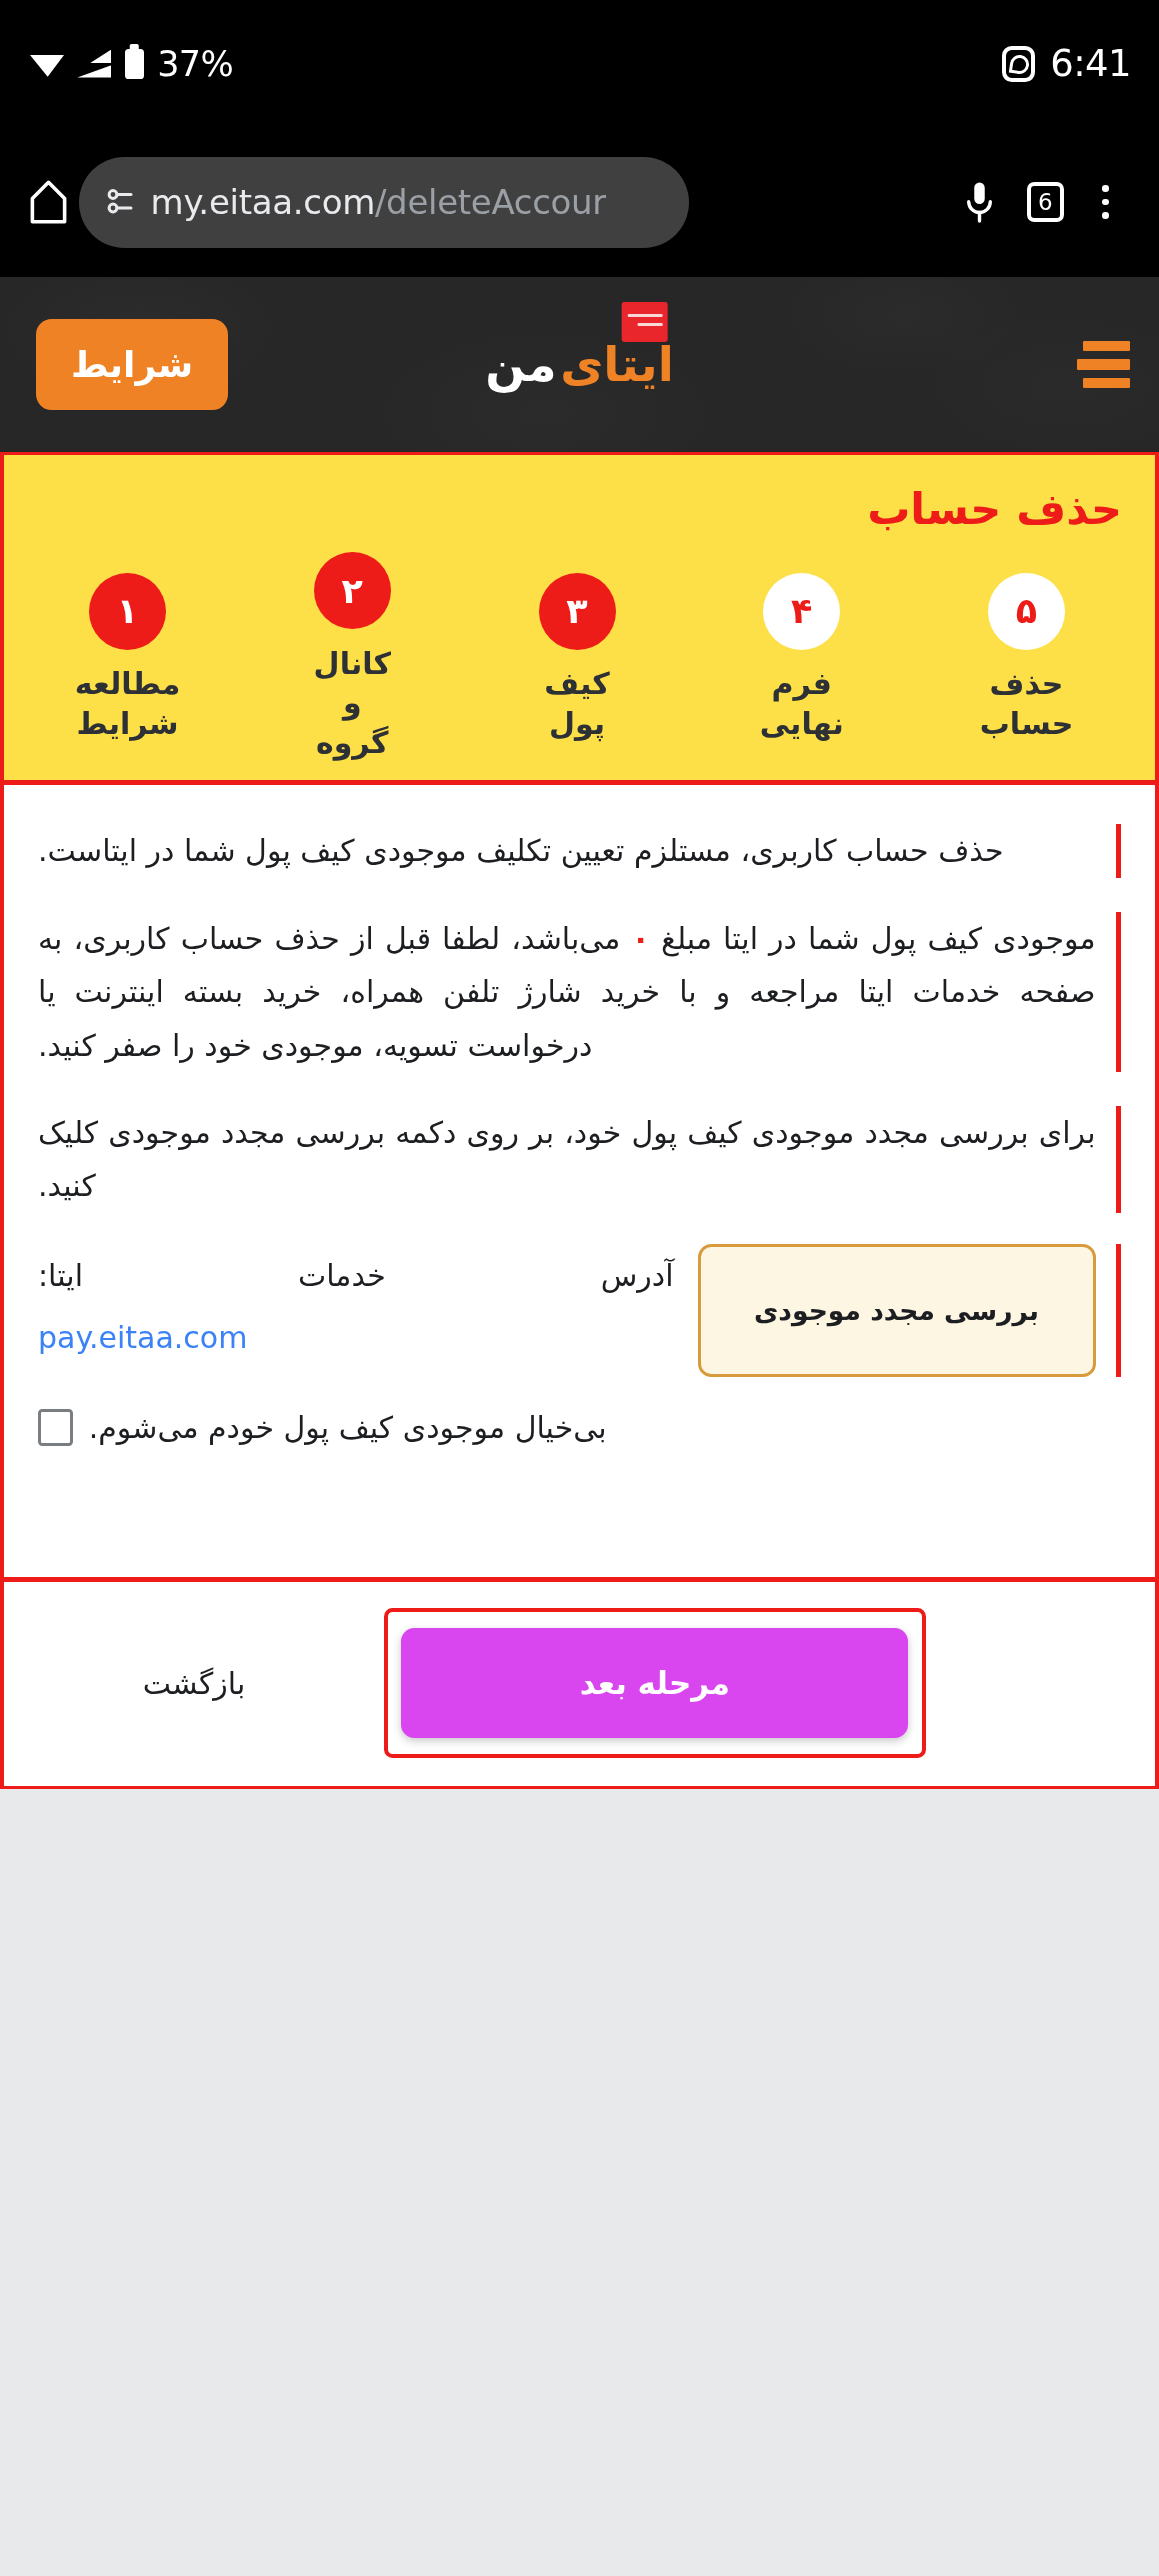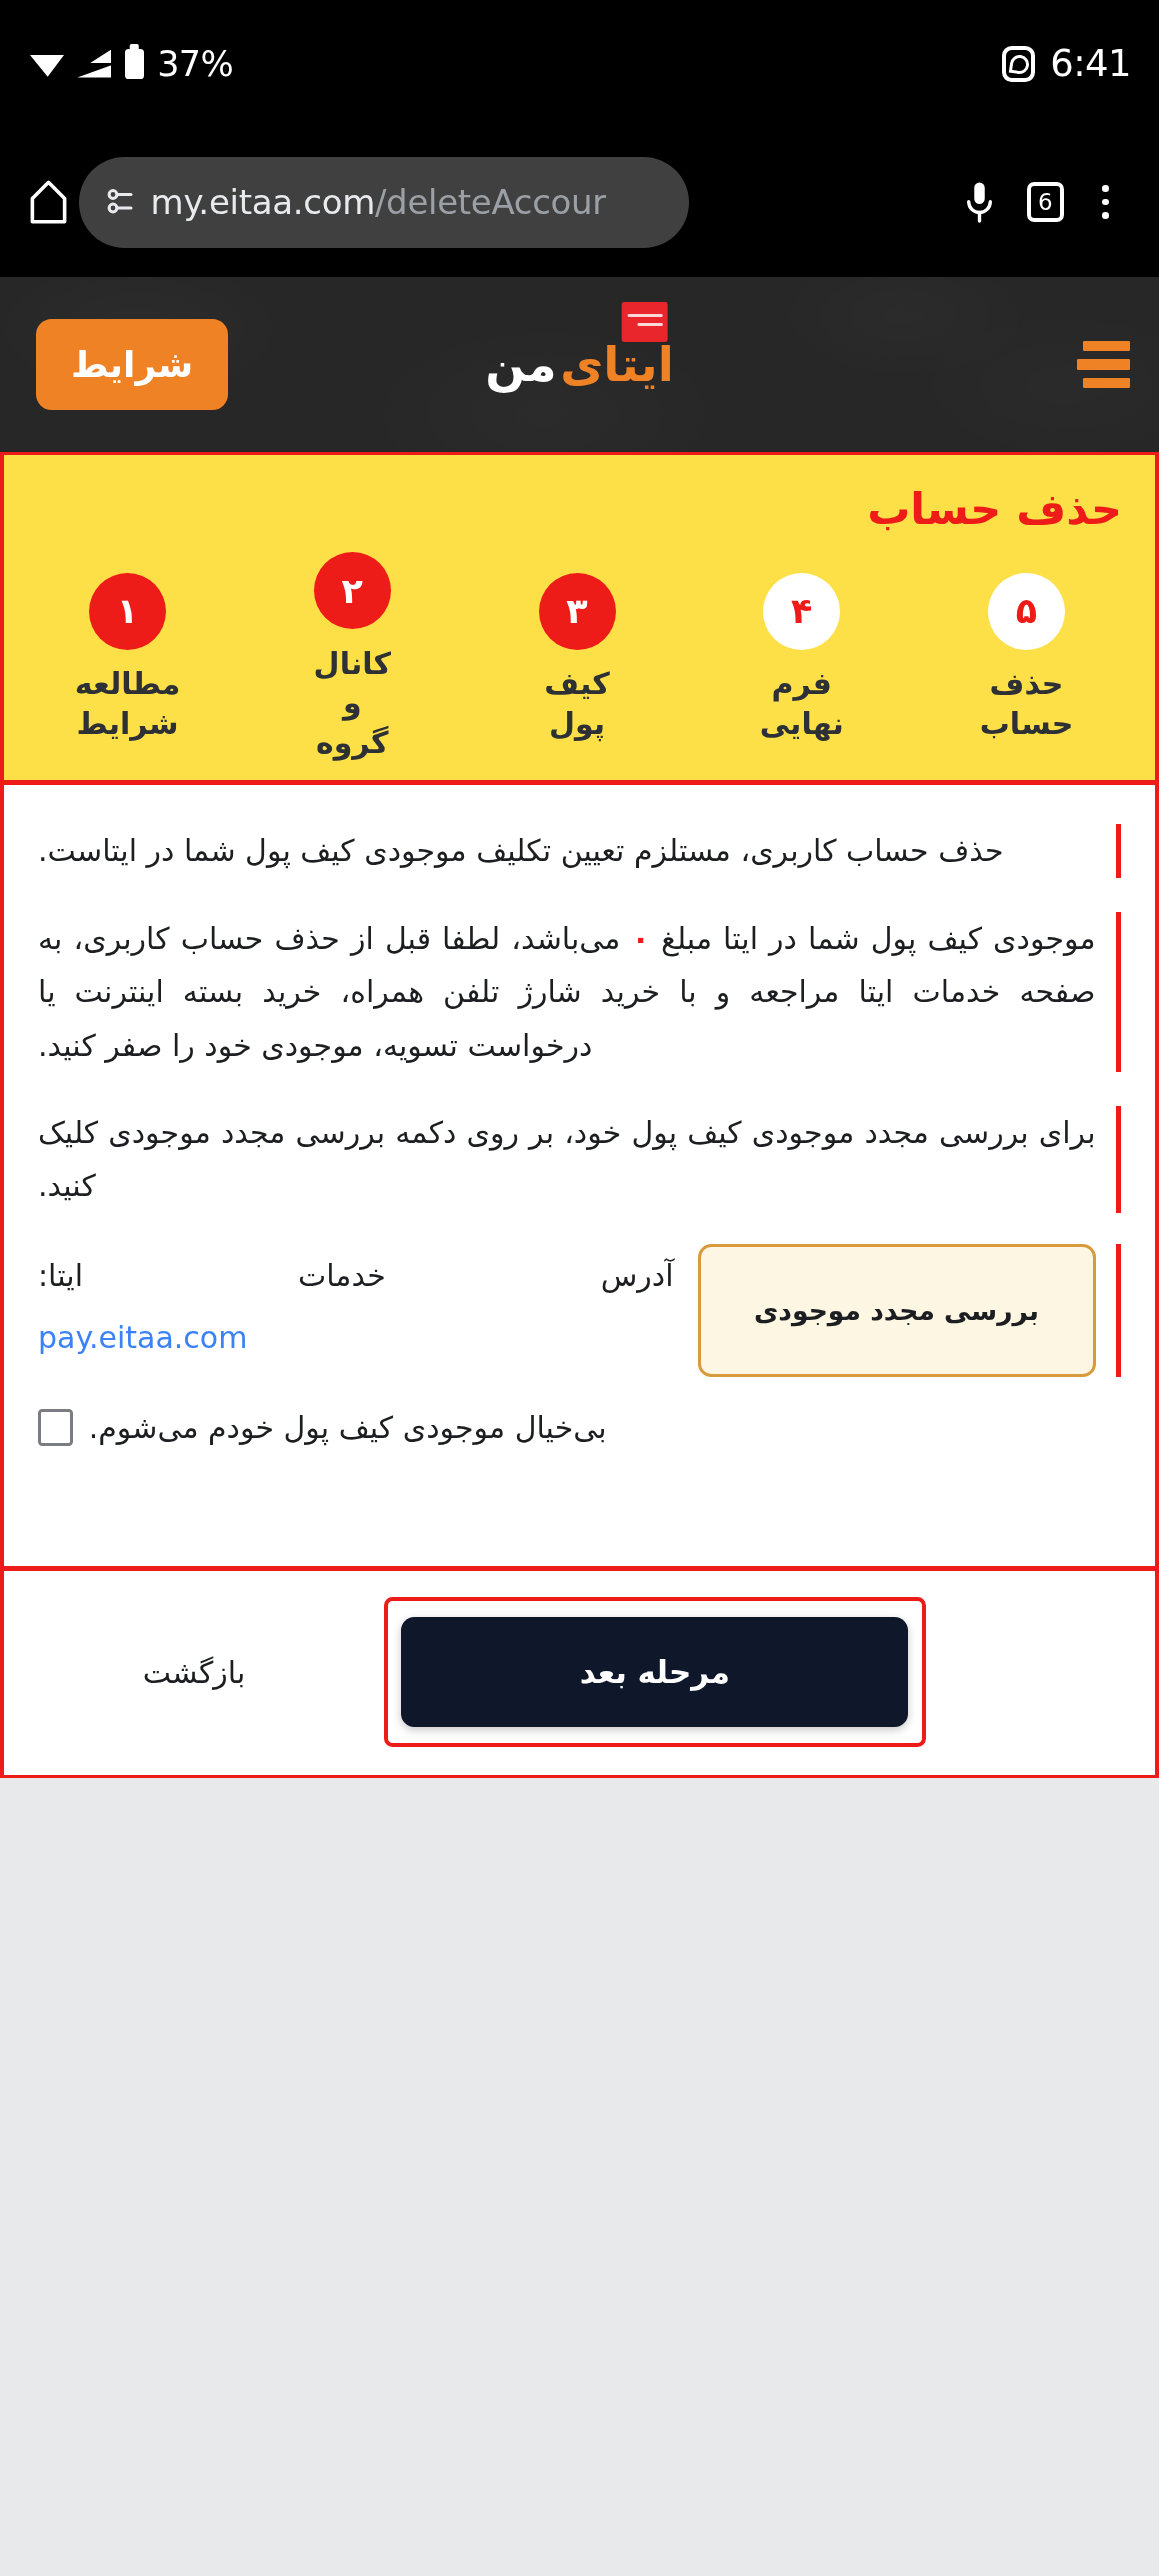--- a/index.html
+++ b/index.html
@@ -416,20 +416,21 @@
   .card-footer {
     border-top: 5.4px solid #EE1C18;
     background: #ffffff;
     display: flex;
     flex-direction: row-reverse;
     align-items: center;
     justify-content: flex-start;
     gap: 0;
     padding: 26.6px 0 28px 0;
     position: relative;
+    margin-top: 11px;
   }
   .back-link {
     width: 380px;
     flex: none;
     text-align: center;
     font-size: 30px;
     color: #1c1e21;
     background: none;
     border: none;
     font-family: inherit;
@@ -437,21 +438,21 @@
   }
   .next-focus {
     border: 4.2px solid #EE1C18;
     border-radius: 8.5px;
     padding: 15.7px 13.3px;
     flex: none;
   }
   .next-button {
     width: 507px;
     height: 110px;
-    background: #0f172a;
+    background: #d946ef;
     color: #ffffff;
     border: none;
     border-radius: 13.3px;
     font-family: inherit;
     font-size: 31px;
     font-weight: 600;
     cursor: pointer;
     box-shadow: 0 3px 8.5px rgba(0,0,0,0.22);
   }
 </style>

